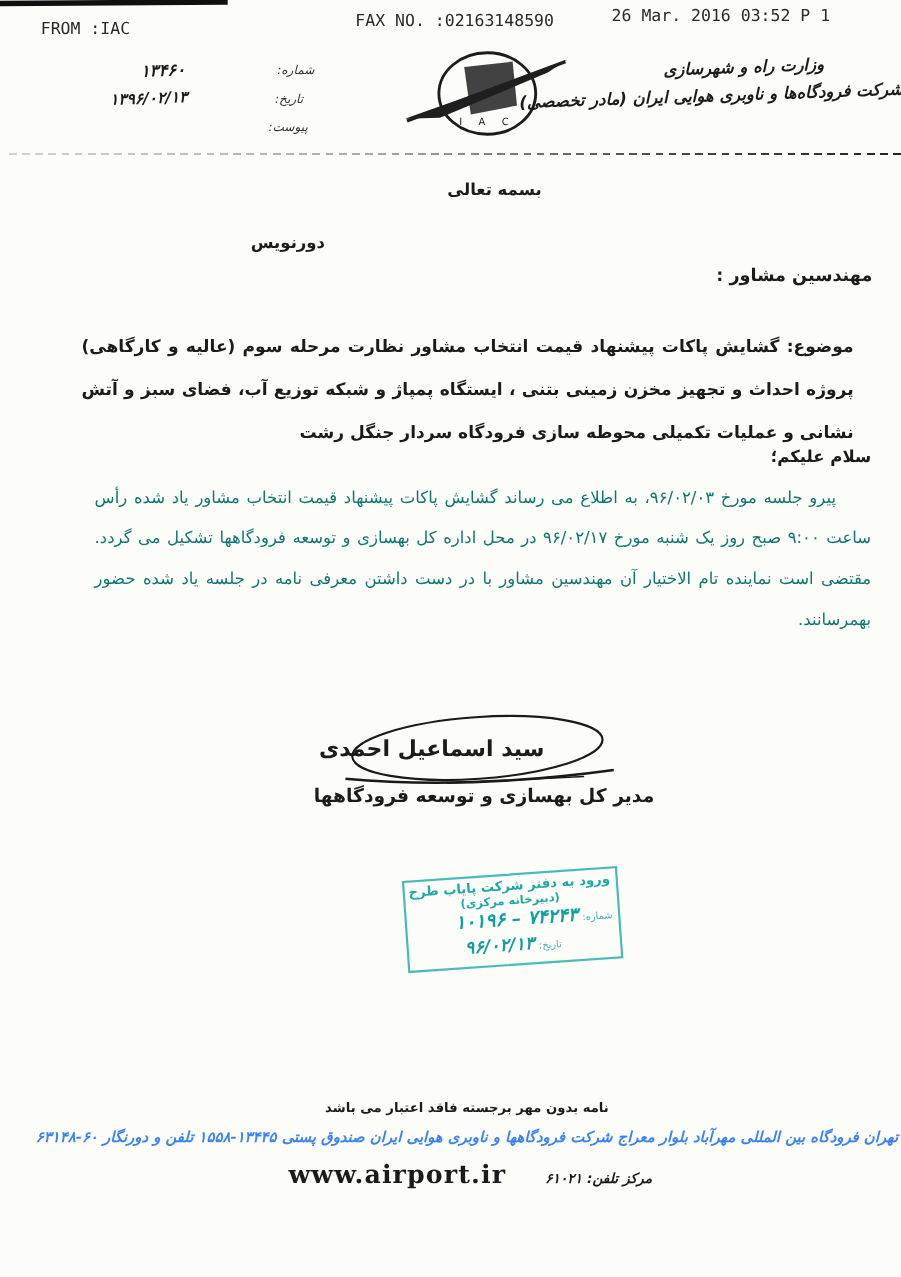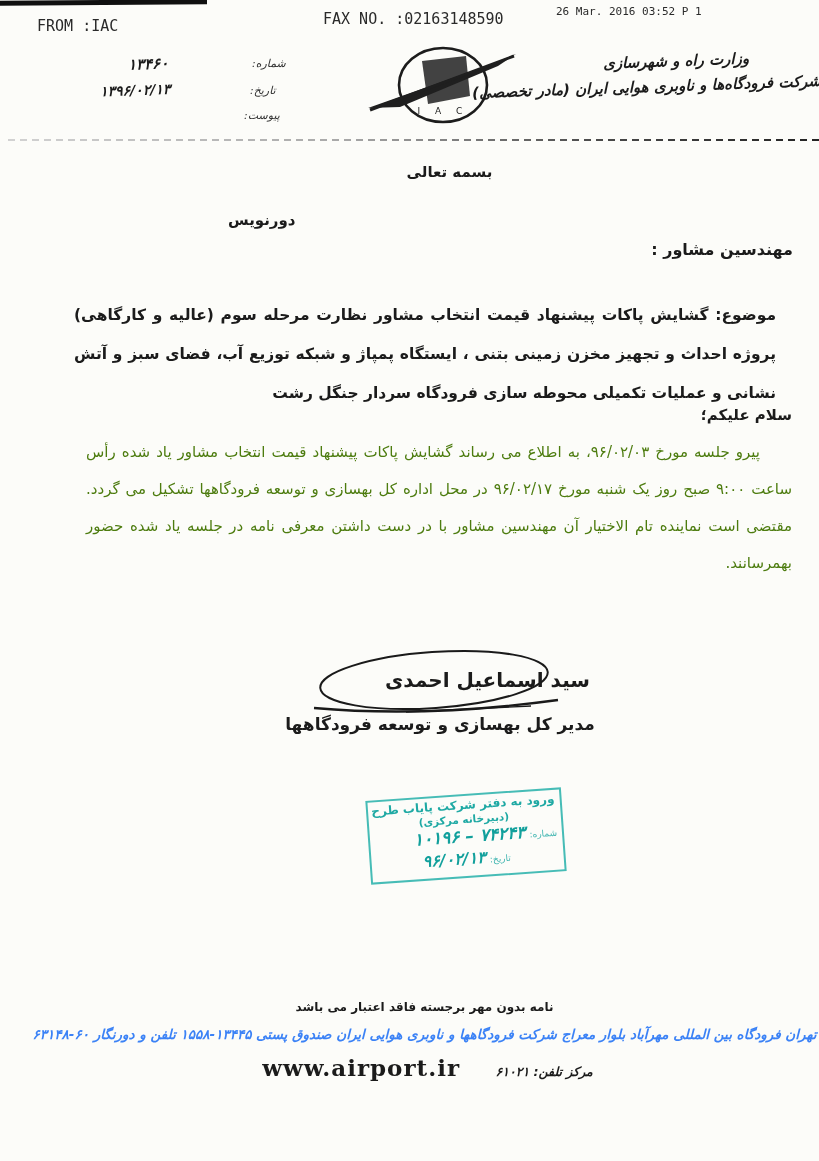--- a/index.html
+++ b/index.html
@@ -10,46 +10,46 @@
   .abs{position:absolute;}
   .bold{font-weight:bold;}
   .ital{font-style:italic;}
   .topbar{position:absolute;top:0;left:0;width:207px;height:5px;background:#101010;transform:rotate(-.4deg);}
   .sep{position:absolute;top:139px;left:8px;right:3px;height:2px;
        background:linear-gradient(to right,#d2d2d2 0%,#a8a8a8 40%,#4a4a4a 70%,#1e1e1e 100%);
        -webkit-mask-image:repeating-linear-gradient(90deg,#000 0 7px,transparent 7px 12px);
        mask-image:repeating-linear-gradient(90deg,#000 0 7px,transparent 7px 12px);}
   .hand{font-style:italic;transform:rotate(-2deg);}
   .subject{width:702px;line-height:39px;font-size:15.5px;text-align:justify;font-weight:bold;}
-  .bodytxt{width:706px;line-height:37px;font-size:15px;text-align:justify;text-indent:32px;color:#4d7c0f;}
+  .bodytxt{width:706px;line-height:37px;font-size:15px;text-align:justify;text-indent:32px;color:#0f766e;}
   .stamp{left:368px;top:794px;width:196px;height:84px;transform:rotate(-4deg);
          border:2px solid rgba(38,176,170,.85);color:#1fa9a4;padding:2px 5px 0 3px;box-sizing:border-box;}
   .stamp .l1{font-size:12px;font-weight:bold;text-align:center;line-height:15px;}
   .stamp .l2{font-size:10.5px;font-weight:bold;text-align:center;line-height:13px;}
   .stamp .row{display:flex;direction:rtl;align-items:baseline;gap:4px;line-height:20px;}
   .stamp .lbl{font-size:9px;white-space:nowrap;opacity:.85;}
   .stamp .hv{font-size:17px;font-weight:bold;font-style:italic;letter-spacing:1px;color:#12a09c;white-space:nowrap;}
-  .sig-name{left:290px;top:668px;width:300px;text-align:right;font-size:20px;font-weight:bold;letter-spacing:2px;}
+  .sig-name{left:290px;top:668px;width:300px;text-align:left;font-size:20px;font-weight:bold;letter-spacing:2px;}
   .sig-title{left:270px;top:714px;width:340px;text-align:center;font-size:17px;font-weight:bold;}
   .foot1{left:0;right:0;top:1000px;text-align:center;font-size:12px;font-weight:bold;}
   .foot2{left:0;right:0;top:1026px;text-align:center;font-size:13.5px;font-weight:bold;font-style:italic;color:#3b82f6;}
   .foot3{left:0;right:0;top:1054px;text-align:center;direction:rtl;font-size:13px;font-weight:bold;}
   .foot3 .web{font-family:"DejaVu Serif",serif;font-size:23px;font-weight:bold;letter-spacing:1px;
               font-style:normal;direction:ltr;unicode-bidi:embed;margin-left:6px;}
   .foot3 .ctel{font-style:italic;font-size:12.5px;margin-left:31px;}
 </style>
 </head>
 <body>
 
 <div class="page">
 
   <div class="topbar"></div>
   <div class="abs mono" style="left:37px;top:17px;font-size:15px;">FROM :IAC</div>
   <div class="abs mono" style="left:323px;top:10px;font-size:15px;">FAX NO. :02163148590</div>
-  <div class="abs mono" style="left:556px;top:5px;font-size:11px;">26 Mar. 2016 03:52 P 1</div>
+  <div class="abs mono" style="left:556px;top:5px;font-size:15px;">26 Mar. 2016 03:52 P 1</div>
 
   <div class="abs fa ital" style="left:252px;top:57px;font-size:11px;color:#333;">شماره:</div>
   <div class="abs fa hand bold" style="left:128px;top:55px;font-size:15px;">۱۳۴۶۰</div>
   <div class="abs fa ital" style="left:250px;top:84px;font-size:11px;color:#333;">تاریخ:</div>
   <div class="abs fa hand bold" style="left:100px;top:82px;font-size:14px;">۱۳۹۶/۰۲/۱۳</div>
   <div class="abs fa ital" style="left:244px;top:109px;font-size:11px;color:#333;">پیوست:</div>
 
   <div class="abs" style="left:366px;top:44px;width:152px;height:86px;">
     <svg width="152" height="86" viewBox="0 0 152 86">
       <ellipse cx="77" cy="41" rx="44" ry="37" fill="none" stroke="#1c1c1c" stroke-width="2.6"></ellipse>

